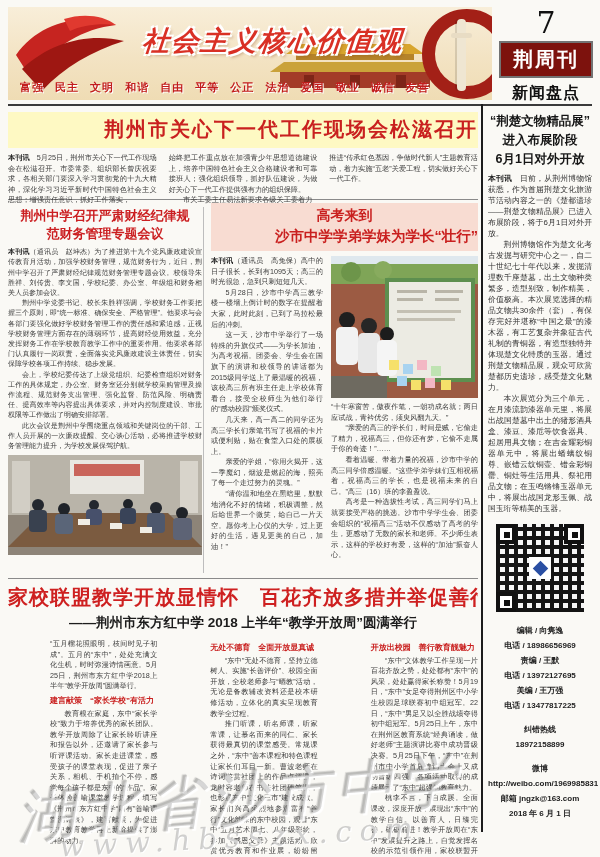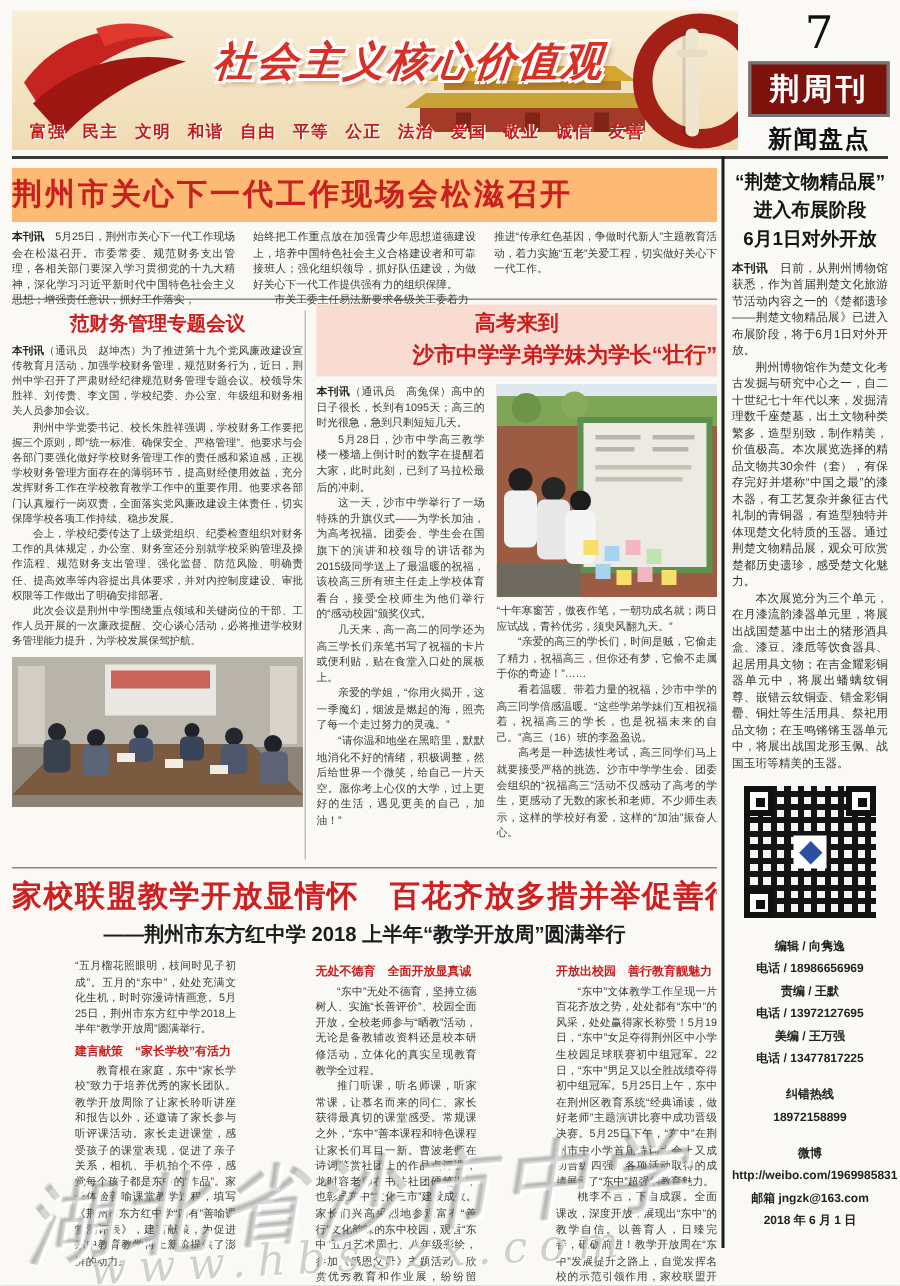--- a/index.html
+++ b/index.html
@@ -30,21 +30,21 @@
   .vrule-main{position:absolute;left:481px;top:104px;width:2px;height:728px;background:#1c1c1c;}
   .rule-mid1{position:absolute;left:8px;top:199px;width:470px;height:1px;background:#8a8a8a;}
   .rule-mid2{position:absolute;left:8px;top:578px;width:470px;height:1px;background:#8a8a8a;}
   .vrule-fin{position:absolute;left:203px;top:207px;width:1px;height:366px;background:#bdbdbd;}
   
   .p{margin:0;font-size:7.2px;line-height:10.6px;color:#3b3b3b;text-align:justify;text-indent:2em;}
   .p.ni{text-indent:0;}
   .lead{font-weight:bold;color:#222;}
   
   .main-article{position:absolute;left:8px;top:112px;width:470px;}
-  .main-headline{background:#fdba74;color:#c9201f;font-size:20px;font-weight:bold;text-align:left;
+  .main-headline{background:#fef9c3;color:#c9201f;font-size:20px;font-weight:bold;text-align:right;
           letter-spacing:2px;padding:4px 0 5px;}
   .main-body{display:flex;gap:12px;margin-top:5px;height:56px;overflow:hidden;}
   .main-body .col{flex:1;}
   
   .fin{position:absolute;left:8px;top:207px;width:194px;height:370px;overflow:hidden;}
   .fin-title{color:#cb1f21;font-weight:bold;font-size:13px;line-height:1.35;text-align:center;margin-bottom:5px;}
   .fin .p{font-size:7px;line-height:10.2px;}
   .fin-photo{margin-top:4px;width:194px;height:100px;display:block;}
   
   .gk{position:absolute;left:211px;top:203px;width:267px;height:374px;}
@@ -123,34 +123,35 @@
   <div class="rule-top"></div>
   <div class="vrule-main"></div>
   <div class="rule-mid1"></div>
   <div class="rule-mid2"></div>
   <div class="vrule-fin"></div>
 
   <div class="main-article">
     <div class="main-headline">荆州市关心下一代工作现场会松滋召开</div>
     <div class="main-body">
       <div class="col">
-        <p class="p ni"><b class="lead">本刊讯　</b><span>5月25日，荆州市关心下一代工作现场会在松滋召开。市委常委、规范财务支出管理，各相关部门要深入学习贯彻党的十九大精神，深化学习习近平新时代中国特色社会主义思想；增强责任意识，抓好工作落实，</span></p>
+        <p class="p ni"><b class="lead">本刊讯　</b><span>5月25日，荆州市关心下一代工作现场会在松滋召开。市委常委、组织部长曾庆祝要求，各相关部门要深入学习贯彻党的十九大精神，深化学习习近平新时代中国特色社会主义思想；增强责任意识，抓好工作落实，</span></p>
       </div>
       <div class="col">
         <p class="p ni">始终把工作重点放在加强青少年思想道德建设上，培养中国特色社会主义合格建设者和可靠接班人；强化组织领导，抓好队伍建设，为做好关心下一代工作提供强有力的组织保障。</p>
         <p class="p">市关工委主任易法新要求各级关工委着力</p>
       </div>
       <div class="col">
         <p class="p ni">推进“传承红色基因，争做时代新人”主题教育活动，着力实施“五老”关爱工程，切实做好关心下一代工作。</p>
       </div>
     </div>
   </div>
 
   <div class="fin">
     <div class="fin-title">
+      <div>荆州中学召开严肃财经纪律规</div>
       <div>范财务管理专题会议</div>
     </div>
     <p class="p ni"><b class="lead">本刊讯</b><span>（通讯员　赵坤杰）为了推进第十九个党风廉政建设宣传教育月活动，加强学校财务管理，规范财务行为，近日，荆州中学召开了严肃财经纪律规范财务管理专题会议。校领导朱胜祥、刘传贵、李文国，学校纪委、办公室、年级组和财务相关人员参加会议。</span></p>
     <p class="p">荆州中学党委书记、校长朱胜祥强调，学校财务工作要把握三个原则，即“统一标准、确保安全、严格管理”。他要求与会各部门要强化做好学校财务管理工作的责任感和紧迫感，正视学校财务管理方面存在的薄弱环节，提高财经使用效益，充分发挥财务工作在学校教育教学工作中的重要作用。他要求各部门认真履行一岗双责，全面落实党风廉政建设主体责任，切实保障学校各项工作持续、稳步发展。</p>
     <p class="p">会上，学校纪委传达了上级党组织、纪委检查组织对财务工作的具体规定，办公室、财务室还分别就学校采购管理及操作流程、规范财务支出管理、强化监督、防范风险、明确责任、提高效率等内容提出具体要求，并对内控制度建设、审批权限等工作做出了明确安排部署。</p>
     <p class="p">此次会议是荆州中学围绕重点领域和关键岗位的干部、工作人员开展的一次廉政提醒、交心谈心活动，必将推进学校财务管理能力提升，为学校发展保驾护航。</p>
     <svg class="fin-photo" viewBox="0 0 194 100" preserveAspectRatio="none">
       <rect width="194" height="100" fill="#b9b4a9"></rect>
       <rect x="4" y="6" width="18" height="52" fill="#d2cec5"></rect>
       <rect x="172" y="6" width="18" height="52" fill="#d8d4cb"></rect>

